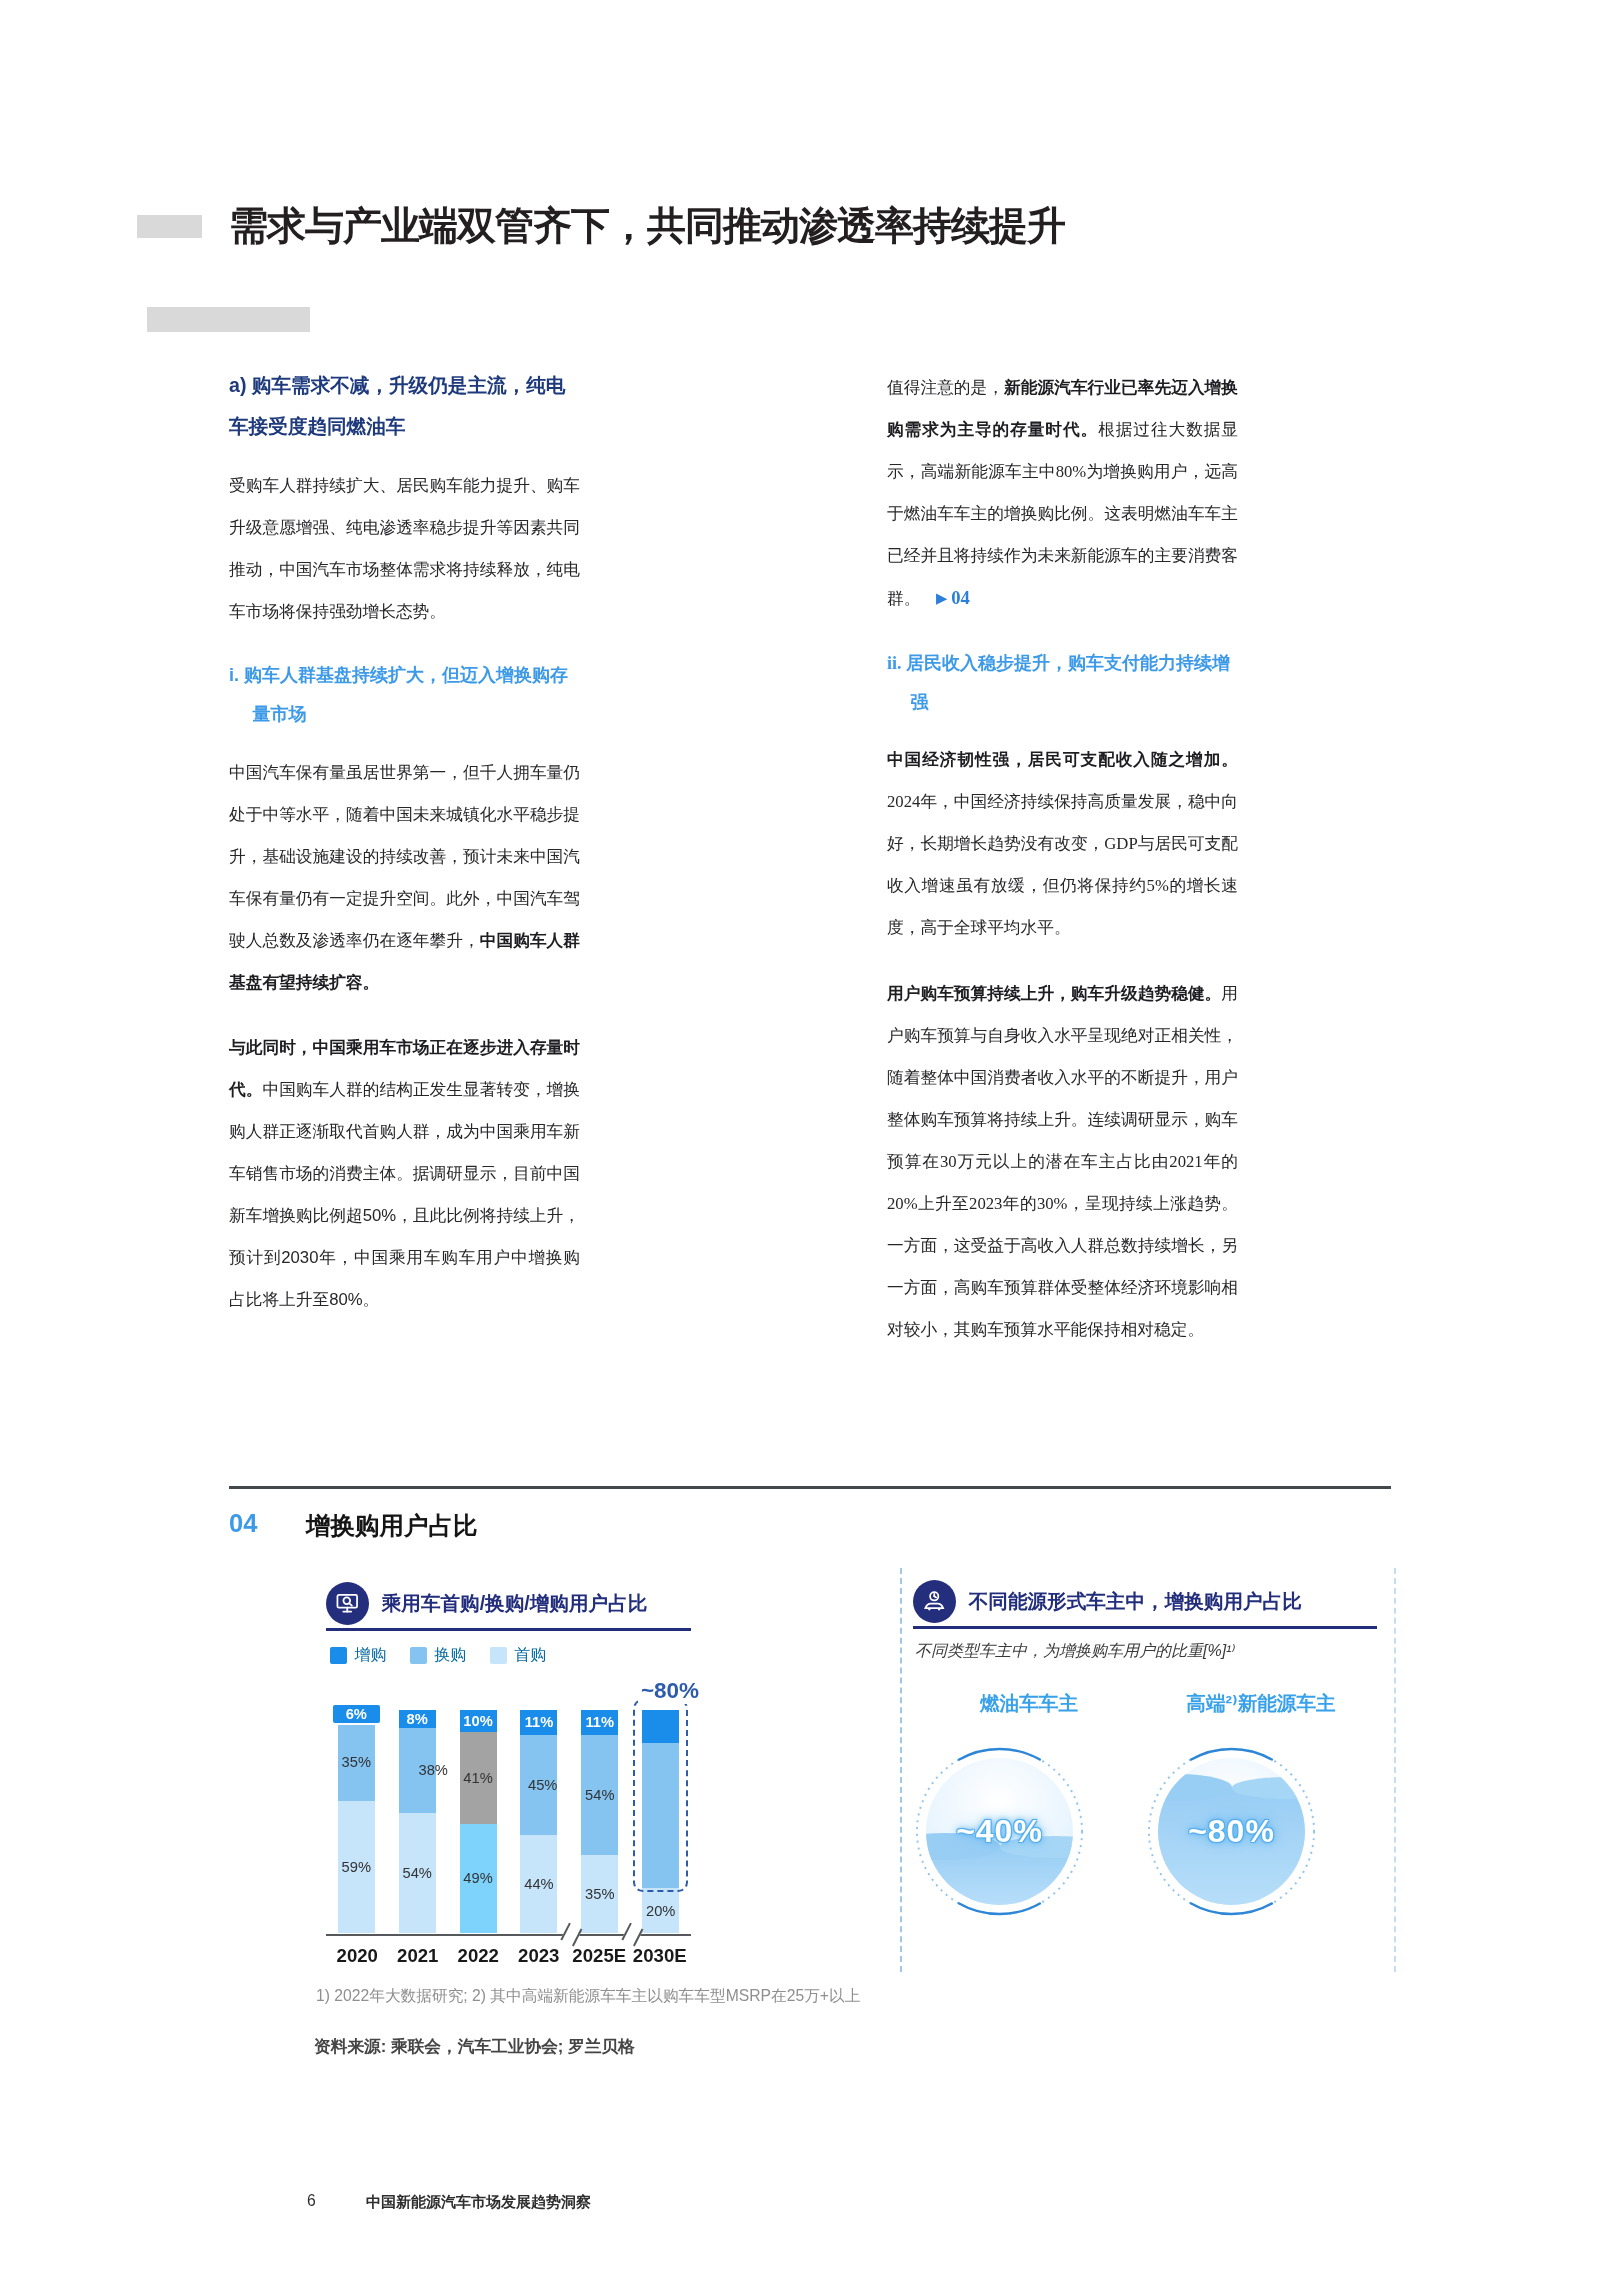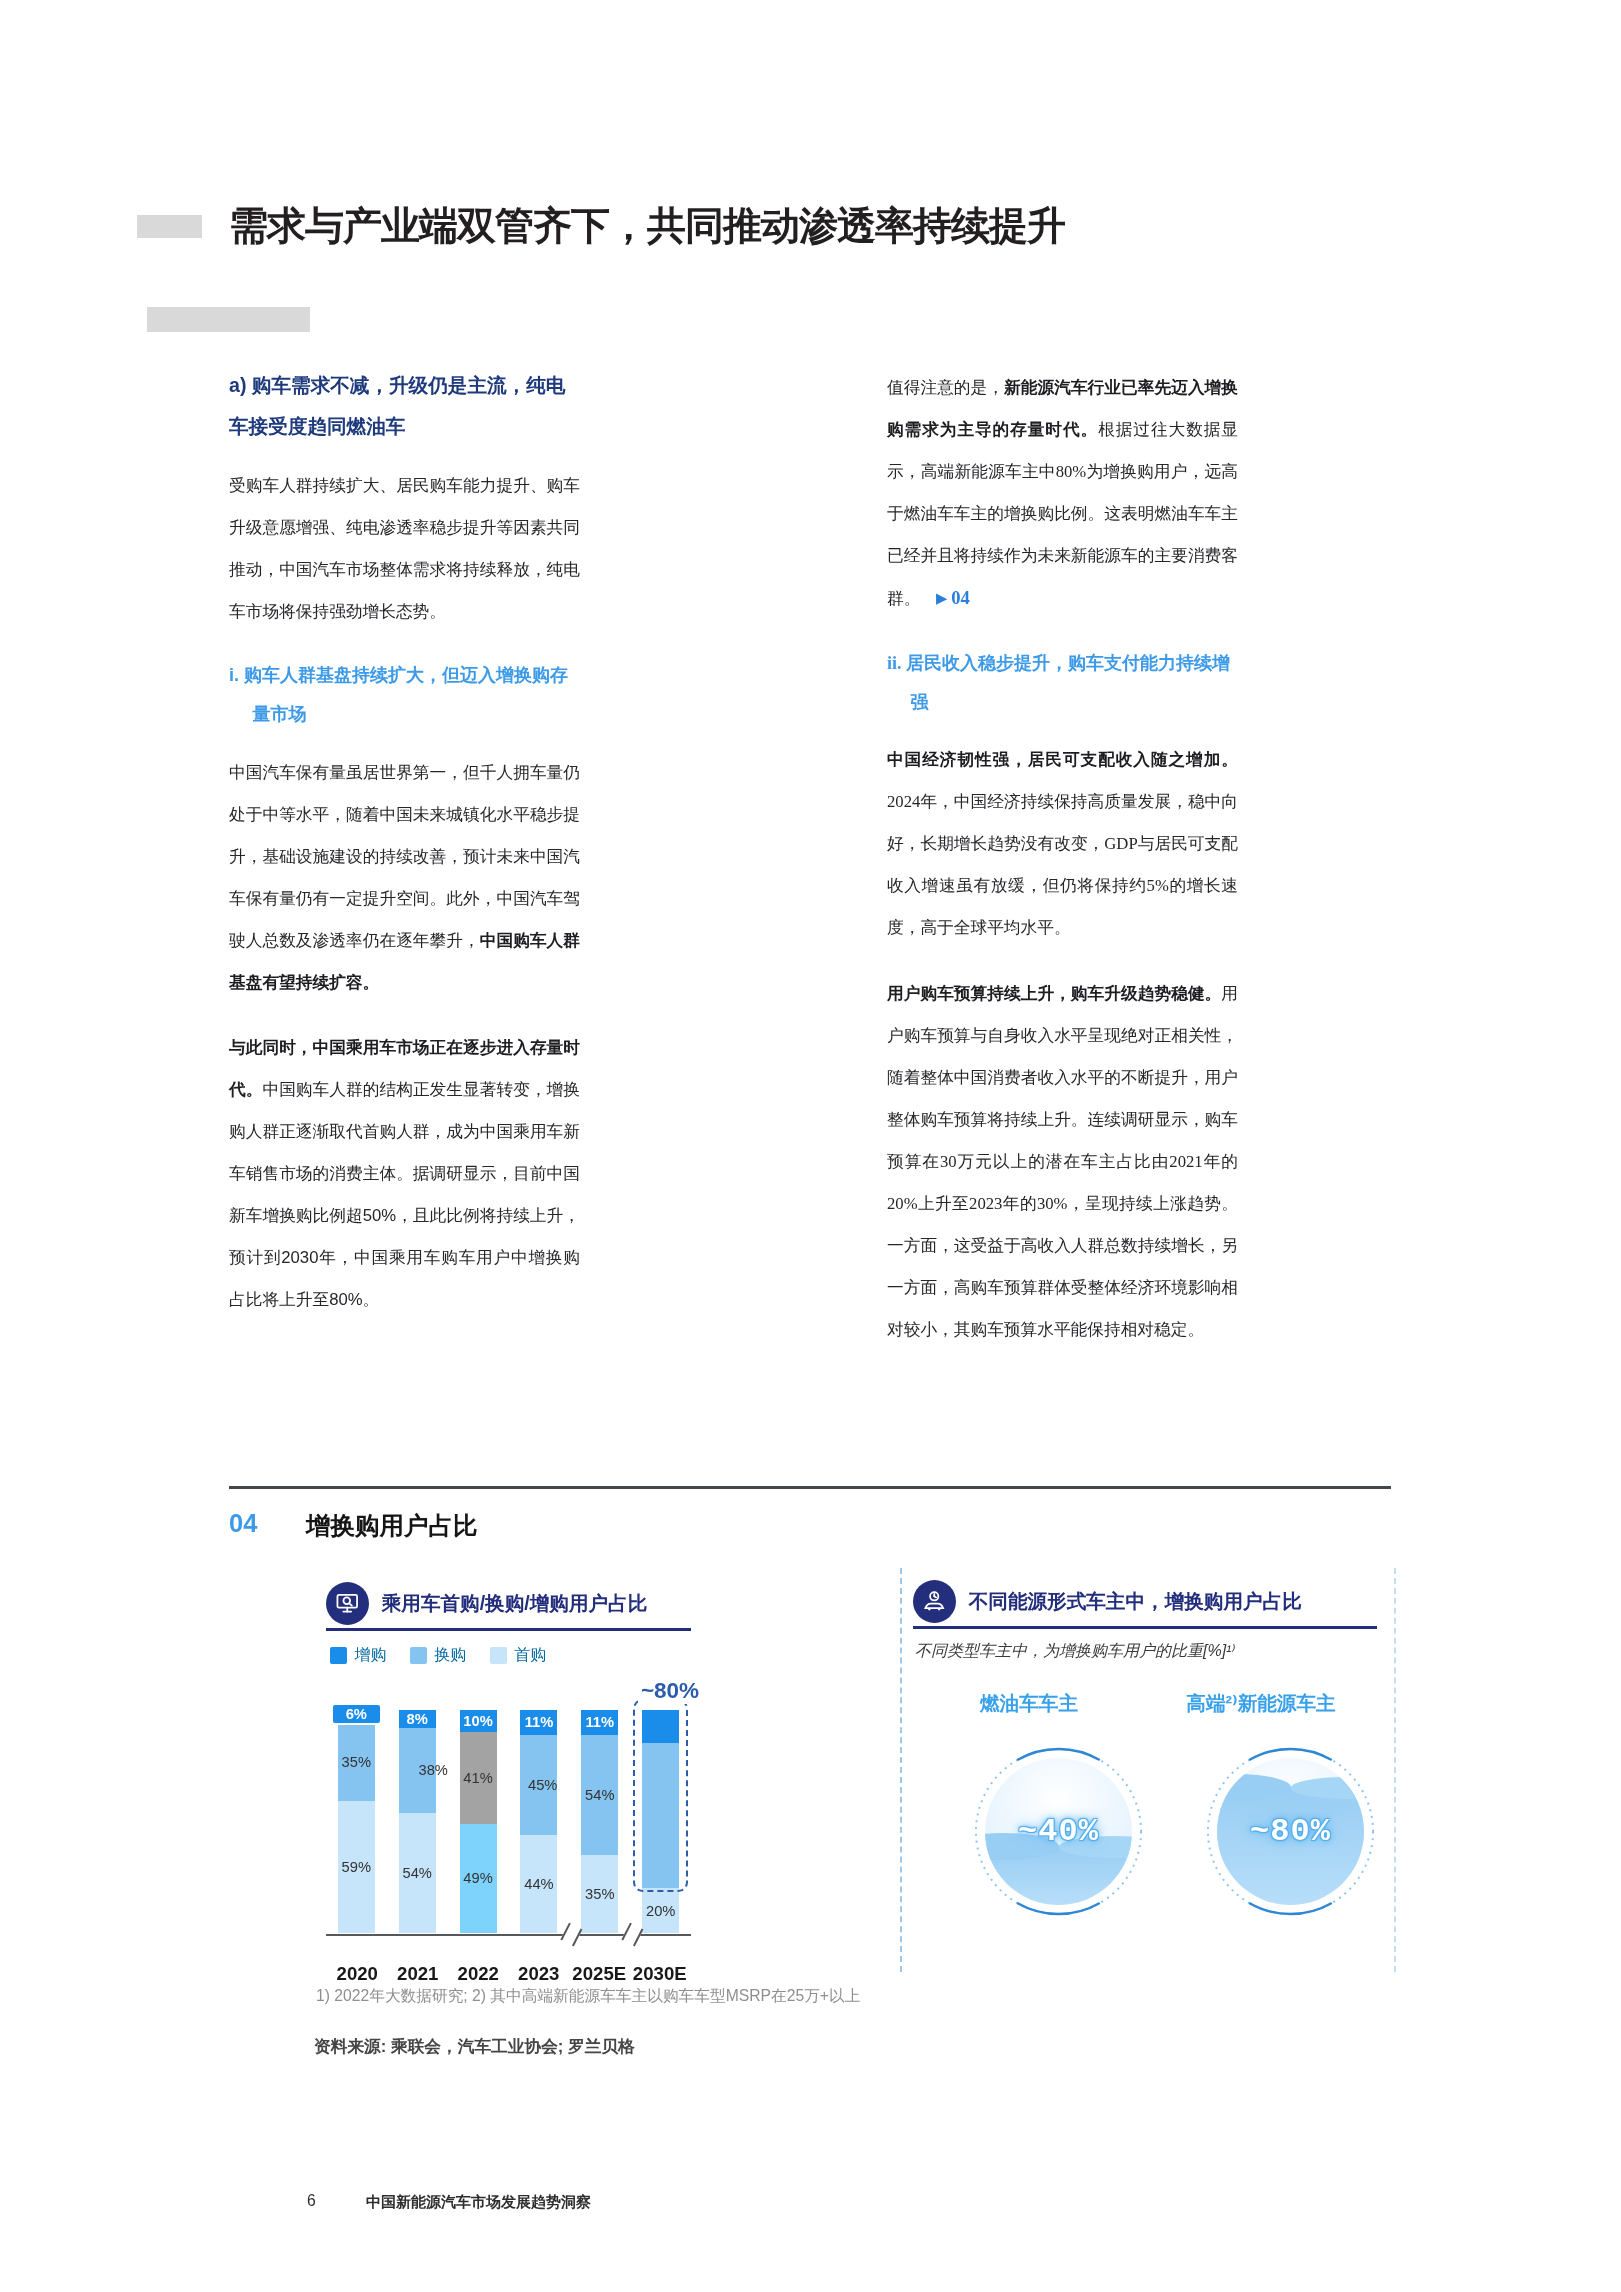--- a/index.html
+++ b/index.html
@@ -39,31 +39,31 @@
   .bars{position:absolute;left:0;top:128px;width:365px;height:223px;display:flex;justify-content:space-between;padding:0 11.8px;box-sizing:border-box;}
   .bar-col{position:relative;width:37px;height:100%;display:flex;flex-direction:column;}
   .seg{position:relative;display:flex;align-items:center;justify-content:center;overflow:visible;}
   .seg-label{font-size:14.7px;font-weight:400;color:#333;}
   .seg-label.on-dark{color:#fff;font-weight:700;}
   .seg-label.callout{position:absolute;top:-6.9px;left:-6.9px;right:-6.9px;background:#1a8ce9;border:2.9px solid #ffffff;
                      border-radius:3.9px;text-align:center;padding:1px 0;color:#fff;font-weight:800;z-index:3;}
   .hl-box{position:absolute;left:-8.8px;right:-8.8px;top:-10.8px;height:189px;border:2.9px dashed #2d5cad;border-radius:9.8px;z-index:4;}
   .hl-label{position:absolute;left:312px;top:96px;font-size:22.5px;font-weight:800;color:#2d5cad;background:#fff;padding:0 2.9px;z-index:5;white-space:nowrap;}
   .x-axis{position:absolute;left:0;top:352px;width:365px;height:2px;background:#55595c;}
-  .x-labels{position:absolute;left:0;top:363px;width:365px;display:flex;justify-content:space-between;padding:0 1px;box-sizing:border-box;margin-top:18px;}
+  .x-labels{position:absolute;left:0;top:363px;width:365px;display:flex;justify-content:space-between;padding:0 1px;box-sizing:border-box;}
   .x-label{width:61px;text-align:center;font-size:18.6px;font-weight:600;color:#191919;}
   .axis-break{position:absolute;top:343px;width:10.8px;height:18.6px;background:#ffffff;border-left:2px solid #55595c;border-right:2px solid #55595c;transform:rotate(27deg);z-index:2;}
 
   .divider{border-left:2px dashed #9ec7e8;width:0;}
 
   .panel-sub{position:absolute;left:2px;top:61px;font-size:16px;font-style:italic;color:#3a3a3a;}
   .cat-row{position:absolute;left:0;top:110px;width:464px;display:flex;}
   .cat-cell{width:50%;text-align:center;font-size:19.6px;font-weight:800;color:#38a1e9;}
   .gauge-row{position:absolute;left:0;top:165px;width:464px;display:flex;}
-  .gauge-cell{width:50%;display:flex;justify-content:flex-end;font-family:Liberation Mono, monospace;}
+  .gauge-cell{width:50%;display:flex;justify-content:flex-start;}
   .gauge{position:relative;width:173px;height:173px;}
   .gauge svg.ring{position:absolute;left:0;top:0;}
   .bowl{position:absolute;inset:12.7px;border-radius:50%;overflow:hidden;
         background:radial-gradient(circle at 50% 30%, #ffffff 0%, #eaf5fe 55%, #d8ecfb 100%);}
   .water{position:absolute;left:0;right:0;bottom:0;background:linear-gradient(180deg,#98cdf4 0%,#b7def9 100%);}
   .water::before{content:"";position:absolute;top:-13.7px;left:-25%;width:75%;height:27.4px;border-radius:50%;background:#98cdf4;}
   .water::after{content:"";position:absolute;top:-9.8px;right:-25%;width:75%;height:21.6px;border-radius:50%;background:#a6d6f6;}
   .gauge-label{position:absolute;inset:0;display:flex;align-items:center;justify-content:center;
                font-size:32px;font-weight:800;color:#ffffff;letter-spacing:1px;
                text-shadow:0 0 2.9px #53aeee,0 0 6.9px #53aeee,0 0 13.7px #6cbbf0,1px 1px 0 #53aeee,-1px -1px 0 #53aeee,1px -1px 0 #53aeee,-1px 1px 0 #53aeee;}

